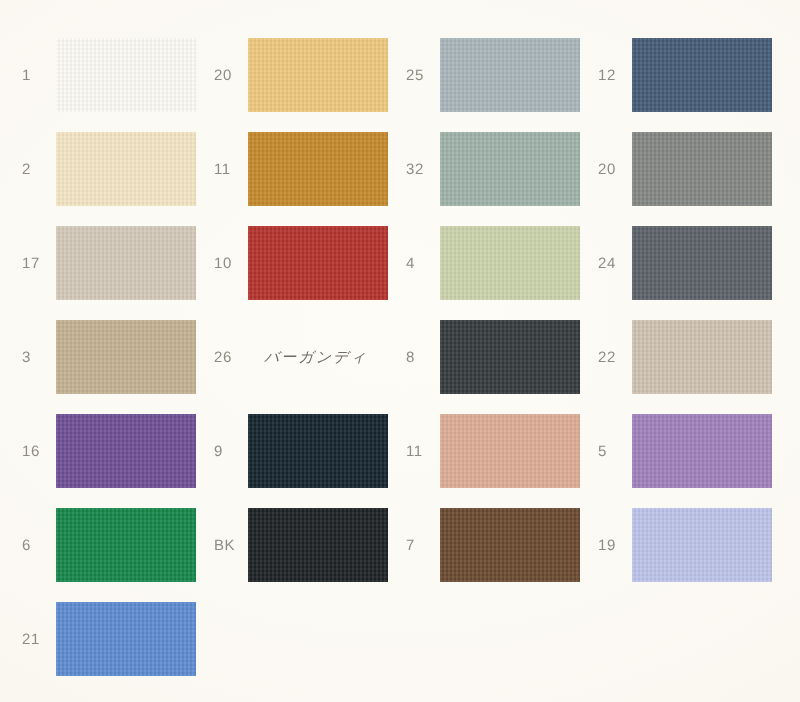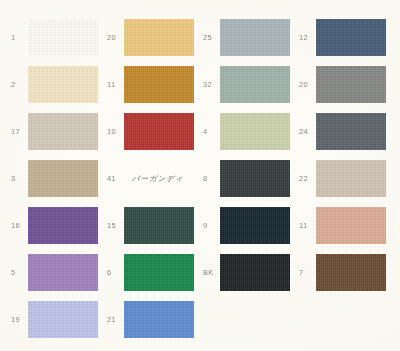--- a/index.html
+++ b/index.html
@@ -211,21 +211,21 @@
         </div>
       </div>
       <div class="cell">
         <div class="swatch-label">3</div>
         <div class="chip-wrap">
           <div class="chip-shadow"></div>
           <div class="chip" style="background: rgb(196, 178, 146);"></div>
         </div>
       </div>
       <div class="cell caption-cell">
-        <div class="swatch-label">41</div>
+        <div class="swatch-label">26</div>
         <div class="caption-text">バーガンディ</div>
       </div>
       <div class="cell">
         <div class="swatch-label">8</div>
         <div class="chip-wrap">
           <div class="chip-shadow"></div>
           <div class="chip" style="background: rgb(53, 59, 61);"></div>
         </div>
       </div>
       <div class="cell">
@@ -233,27 +233,20 @@
         <div class="chip-wrap">
           <div class="chip-shadow"></div>
           <div class="chip" style="background: rgb(207, 195, 178);"></div>
         </div>
       </div>
       <div class="cell">
         <div class="swatch-label">16</div>
         <div class="chip-wrap">
           <div class="chip-shadow"></div>
           <div class="chip" style="background: rgb(111, 79, 149);"></div>
-        </div>
-      </div>
-      <div class="cell">
-        <div class="swatch-label">15</div>
-        <div class="chip-wrap">
-          <div class="chip-shadow"></div>
-          <div class="chip" style="background: rgb(47, 75, 68);"></div>
         </div>
       </div>
       <div class="cell">
         <div class="swatch-label">9</div>
         <div class="chip-wrap">
           <div class="chip-shadow"></div>
           <div class="chip" style="background: rgb(22, 37, 47);"></div>
         </div>
       </div>
       <div class="cell">

